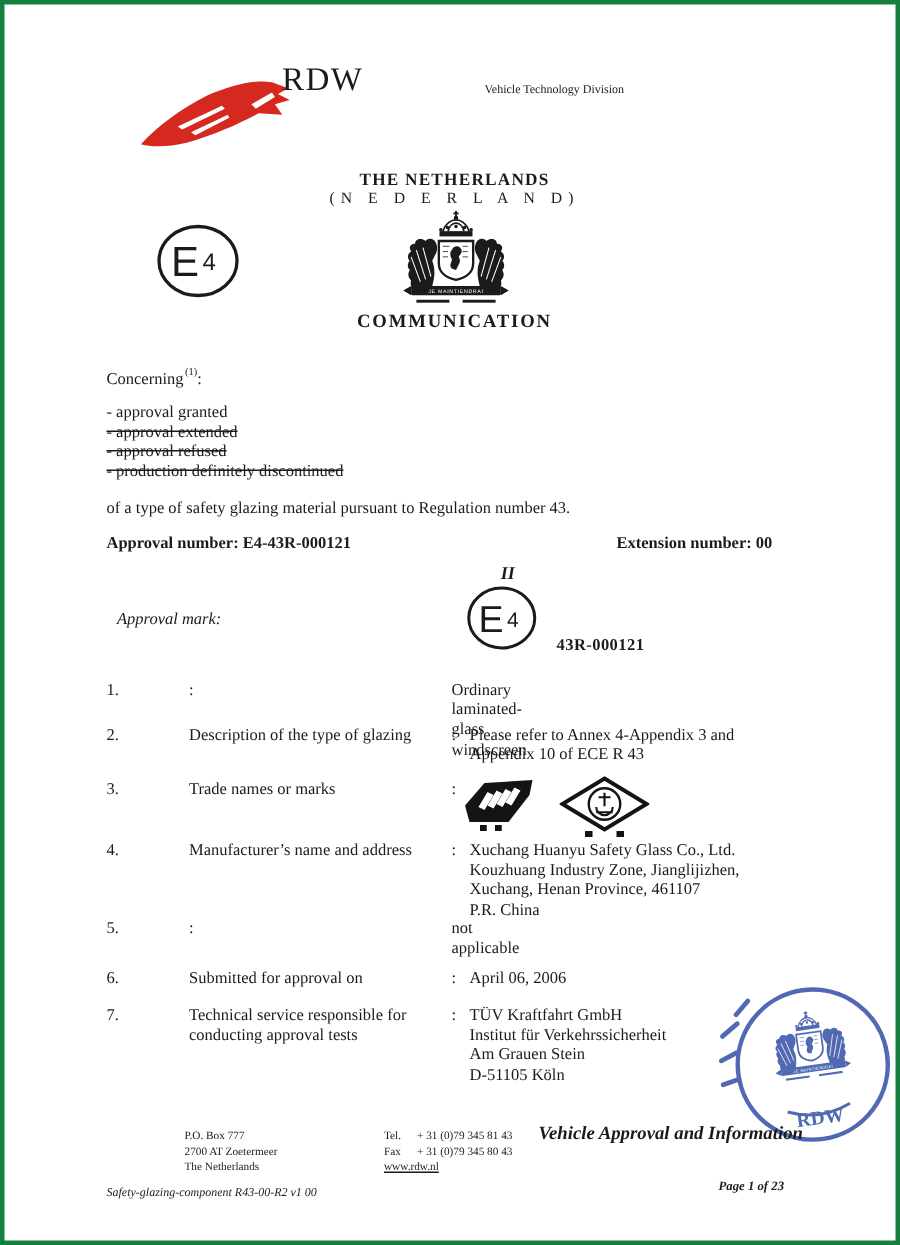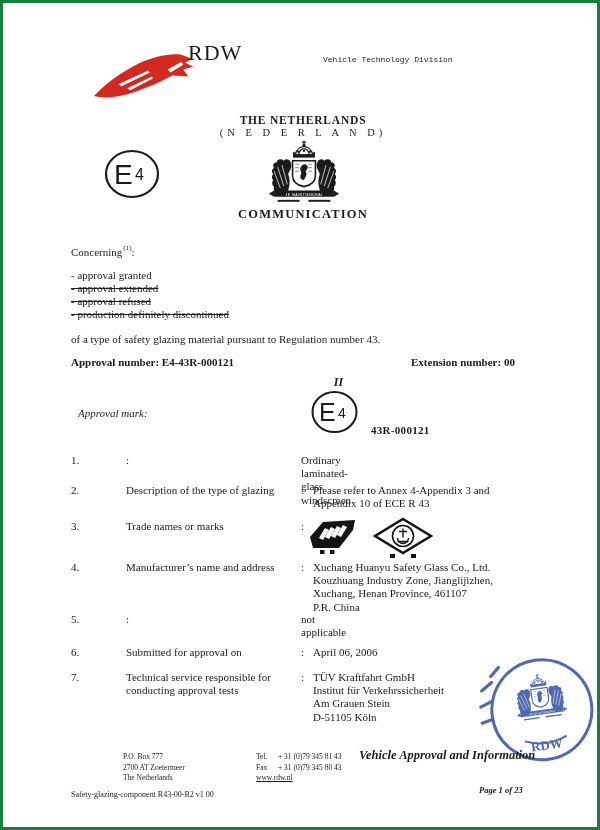--- a/index.html
+++ b/index.html
@@ -4,21 +4,21 @@
 <style>
   html,body{margin:0;padding:0;background:#ffffff;}
   .page{
     position:relative;width:600px;height:830px;background:#fff;
     font-family:"Liberation Serif","DejaVu Serif",serif;color:#1b1b1b;
     overflow:hidden;border:3px solid #15803d;box-sizing:border-box;
   }
   .abs{position:absolute;}
   
   .brand{left:185px;top:37px;font-size:22px;letter-spacing:1px;}
-  .division{left:320px;top:52px;font-size:8px;font-family:Liberation Mono, monospace;}
+  .division{left:320px;top:52px;font-size:8px;}
   
   .country{left:150px;top:111px;width:300px;text-align:center;font-weight:bold;font-size:11.5px;letter-spacing:.8px;}
   .country-native{left:150px;top:124px;width:300px;text-align:center;font-size:10.5px;letter-spacing:4px;}
   .doc-title{left:150px;top:204px;width:300px;text-align:center;font-weight:bold;font-size:12.5px;letter-spacing:1.2px;}
   
   .concerning{left:68px;top:241px;font-size:11px;text-align:center;}
   .concerning sup{font-size:7px;vertical-align:6px;margin-left:1px;}
   .options{left:68px;top:266px;font-size:11px;line-height:13px;}
   .struck{text-decoration:line-through;}
   .subject{left:68px;top:330px;font-size:11px;}
@@ -33,21 +33,21 @@
     font-size:11px;line-height:13.2px;}
   .r1{top:451px;} .r2{top:481px;} .r3{top:517px;} .r4{top:558px;}
   .r5{top:610px;} .r6{top:643px;} .r7{top:668px;}
   .logos{display:flex;gap:14px;align-items:flex-start;margin:-3px 0 0 -6px;}
   
   .addr{left:120px;top:749px;font-size:7.5px;line-height:10.5px;}
   .telblock{left:253px;top:749px;font-size:7.5px;line-height:10.5px;}
   .t-row span:first-child{display:inline-block;width:22px;}
   .web{text-decoration:underline;}
   .tagline{left:356px;top:745px;font-weight:bold;font-style:italic;font-size:12.5px;}
-  .doc-ref{left:68px;top:787px;font-size:8px;text-align:center;}
+  .doc-ref{left:68px;top:787px;font-style:italic;font-size:8px;text-align:center;}
   .page-num{left:476px;top:782px;font-weight:bold;font-style:italic;font-size:8.5px;}
   .stamp{left:476px;top:650px;}
 </style>
 </head>
 <body>
 
 <div class="page">
 
   <svg width="0" height="0" style="position:absolute" aria-hidden="true">
     <defs>

